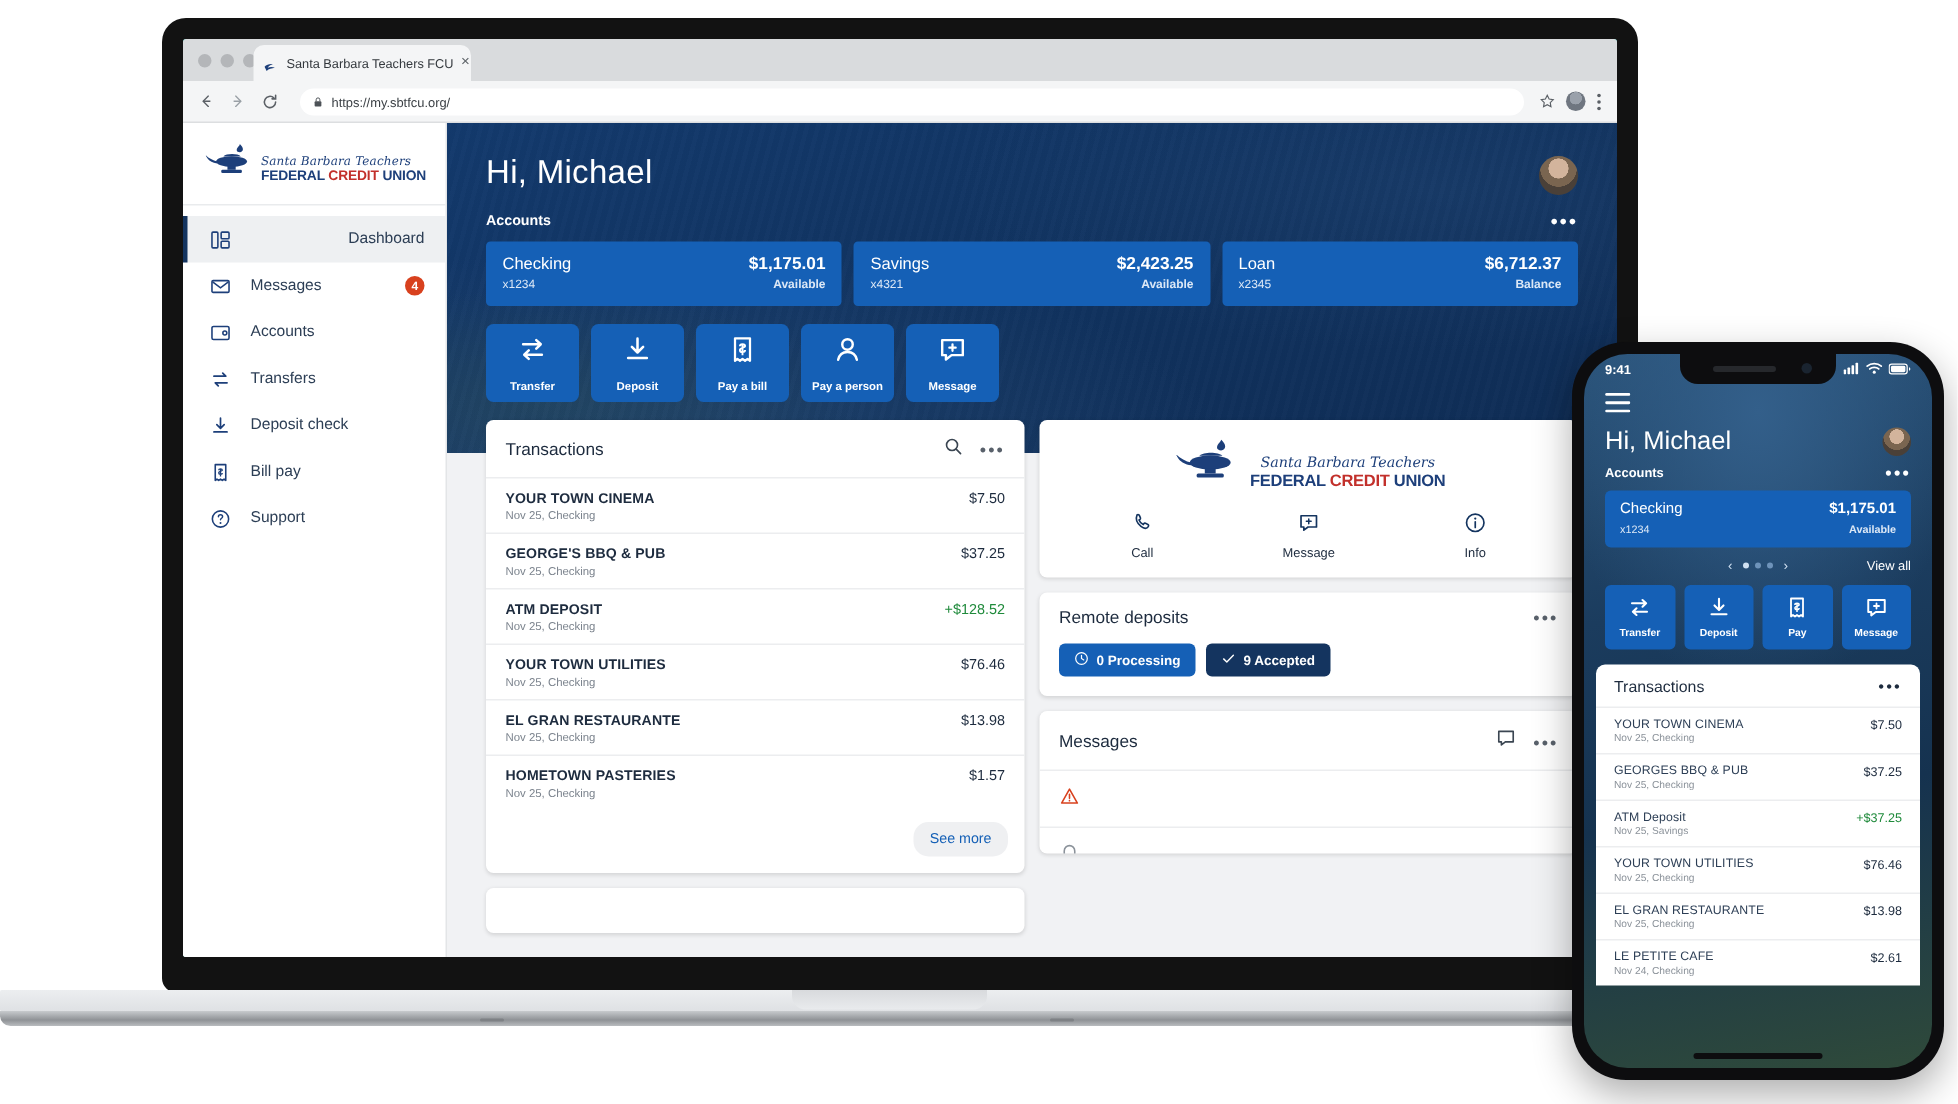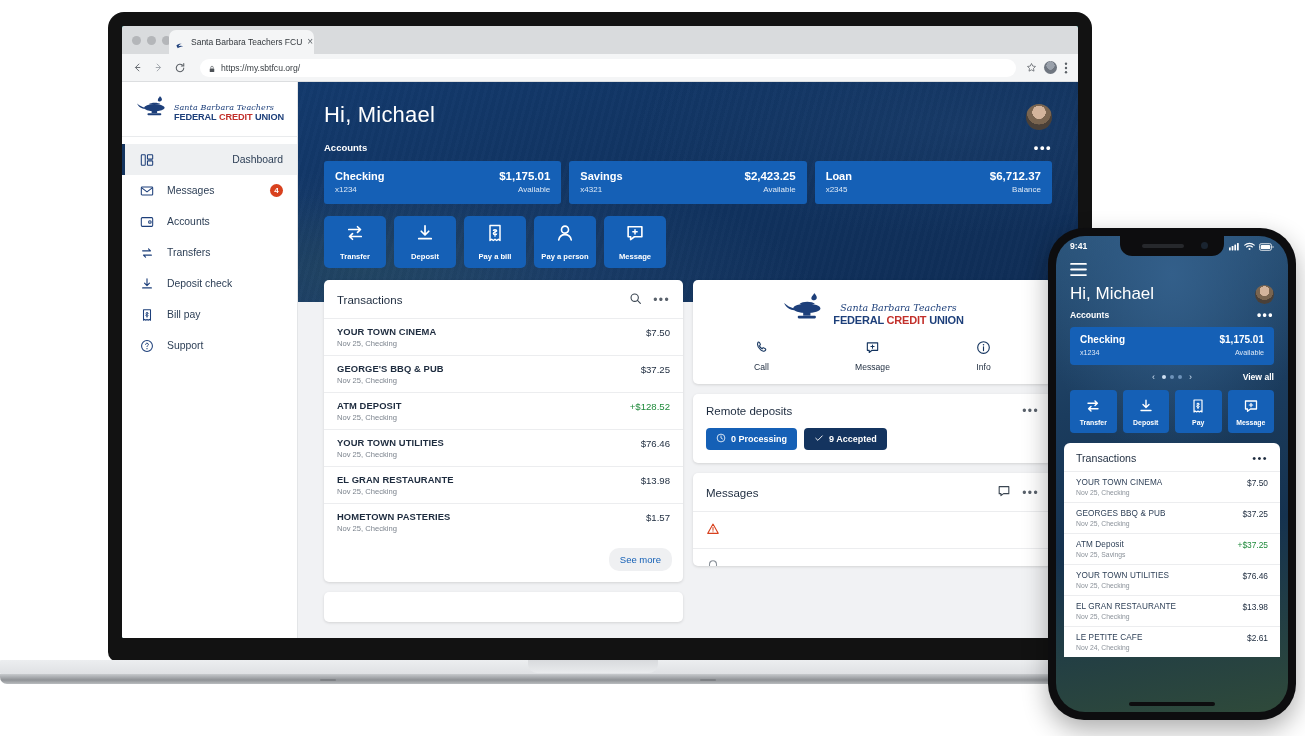--- a/index.html
+++ b/index.html
@@ -109,25 +109,25 @@
   .hero-right { margin-left: auto; text-align: center; padding-top: 2px; }
   .avatar-lg { width: 26px; height: 26px; border-radius: 50%; background: radial-gradient(circle at 50% 32%, #d3b49c 0 30%, #7a6550 31% 55%, #4a4038 56% 100%); }
   .dots { color: #fff; font-size: 13px; letter-spacing: 1.5px; line-height: 1; margin-top: 6px; }
 
   .accounts-label { color: #fff; font-size: 9.5px; font-weight: bold; margin-top: 11px; display:flex; align-items:center; }
   .accounts-label .dots { margin: 0 0 0 auto; }
 
   .acct-row { display: flex; gap: 8px; margin-top: 7px; }
   .acct-card { flex: 1; background: #1560b6; border-radius: 3px; padding: 9px 11px 10px; }
   .acct-l1 { display: flex; align-items: baseline; }
-  .acct-name { color:#fff; font-size: 11px; font-weight: bold; text-align: center; }
+  .acct-name { color:#fff; font-size: 11px; font-weight: normal; text-align: center; }
   .acct-amt { color:#fff; font-size: 11.5px; font-weight: bold; margin-left:auto; }
   .acct-l2 { display: flex; align-items: baseline; margin-top: 3px; }
   .acct-sub { color:#dce8f6; font-size: 8px; }
-  .acct-avail { color:#dce8f6; font-size: 8px; font-weight: normal; margin-left:auto; }
+  .acct-avail { color:#dce8f6; font-size: 8px; font-weight: bold; margin-left:auto; }
 
   .quick-row { display: flex; gap: 8px; margin-top: 12px; }
   .quick {
     width: 62px; height: 52px; background: #1560b6; border-radius: 5px;
     display: flex; flex-direction: column; align-items: center; justify-content: center; gap: 5px;
   }
   .quick-lbl { color:#fff; font-size: 7.6px; font-weight: bold; }
 
   .cols { display: flex; gap: 10px; margin-top: 12px; align-items: flex-start; }
   .col { flex: 1; display: flex; flex-direction: column; gap: 10px; }
@@ -195,21 +195,21 @@
   .ph-av { margin-left:auto; width: 19px; height:19px; border-radius:50%; background: radial-gradient(circle at 50% 32%, #d3b49c 0 30%, #7a6550 31% 55%, #4a4038 56% 100%); }
   .ph-acc-lbl { display:flex; align-items:center; padding: 5px 14px 0; }
   .ph-acc-lbl span { font-size: 8.6px; font-weight:bold; color:#fff; }
   .ph-acc-lbl .dots { margin-left:auto; margin-top:0; font-size:12px; }
   .ph-card { margin: 6px 14px 0; background:#1560b6; border-radius: 4px; padding: 7px 10px 8px; }
   .ph-pager { display:flex; align-items:center; justify-content:center; gap:7px; padding: 7px 14px 0; position:relative; }
   .ph-pager .arr { color:#cfe0f2; font-size: 9px; }
   .ph-pager .pg { display:flex; gap:4px; }
   .ph-pager .pg i { width:4px; height:4px; border-radius:50%; background:#cfe0f2; display:block; }
   .ph-pager .pg i.off { background:#6e93ba; }
-  .ph-viewall { position:absolute; right:14px; font-size: 8.6px; font-weight:bold; color:#fff; }
+  .ph-viewall { position:absolute; right:14px; font-size: 8.6px; font-weight:normal; color:#fff; }
   .ph-quick { display:flex; gap:6px; padding: 8px 14px 0; }
   .ph-q { flex:1; height: 43px; background:#1560b6; border-radius: 4px; display:flex; flex-direction:column; align-items:center; justify-content:center; gap:4px; }
   .ph-q span { font-size: 6.9px; font-weight:bold; color:#fff; }
   .ph-txcard { margin: 10px 8px 0; background:#fff; border-radius: 6px 6px 0 0; }
   .ph-txhead { display:flex; align-items:center; padding: 9px 12px 7px; }
   .ph-txhead span { font-size: 10.6px; color:#1d2b3e; }
   .ph-tx { display:flex; align-items:flex-start; padding: 6px 12px; border-top:1px solid #ecedef; }
   .ph-tx-name { font-size: 8.2px; color:#2c3e55; letter-spacing:.1px; }
   .ph-tx-meta { font-size: 6.8px; color:#8b929a; margin-top:2px; }
   .ph-tx-amt { margin-left:auto; font-size: 8.4px; color:#1d2b3e; }

